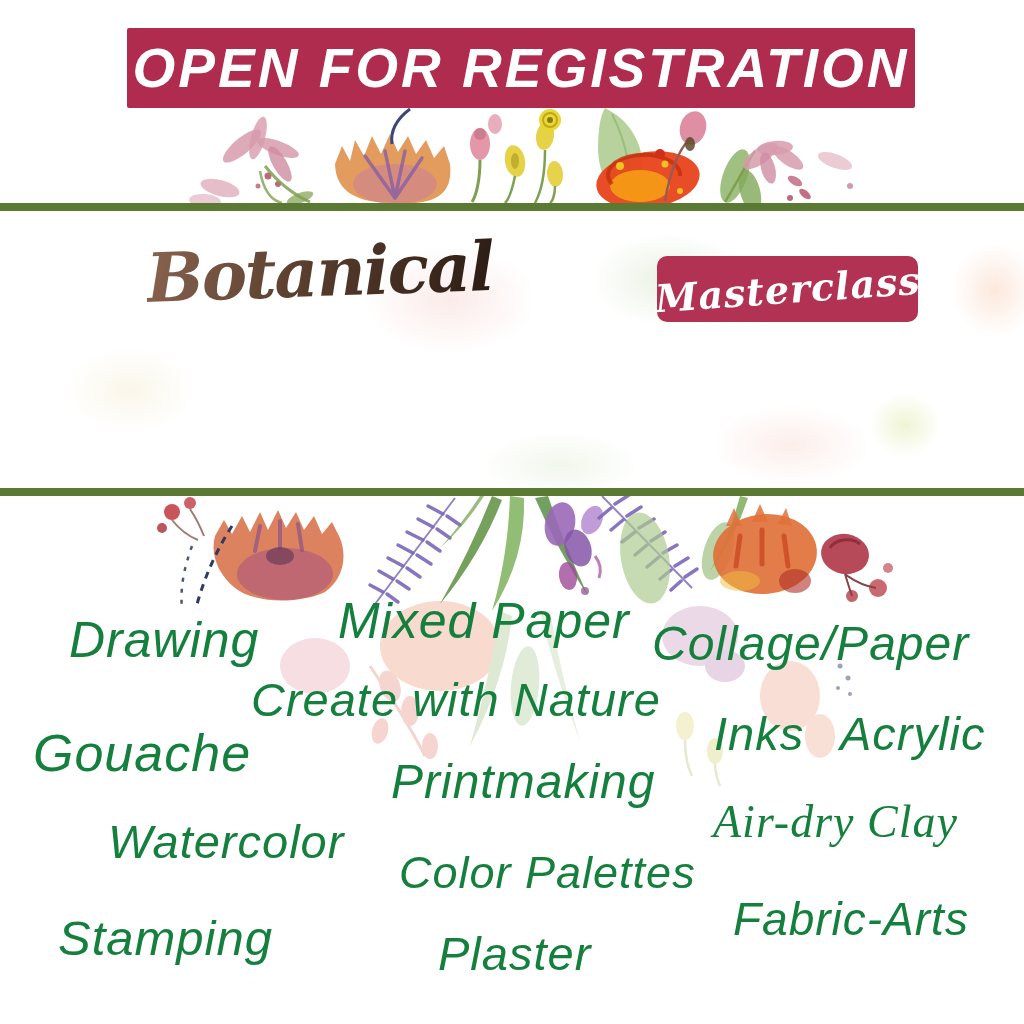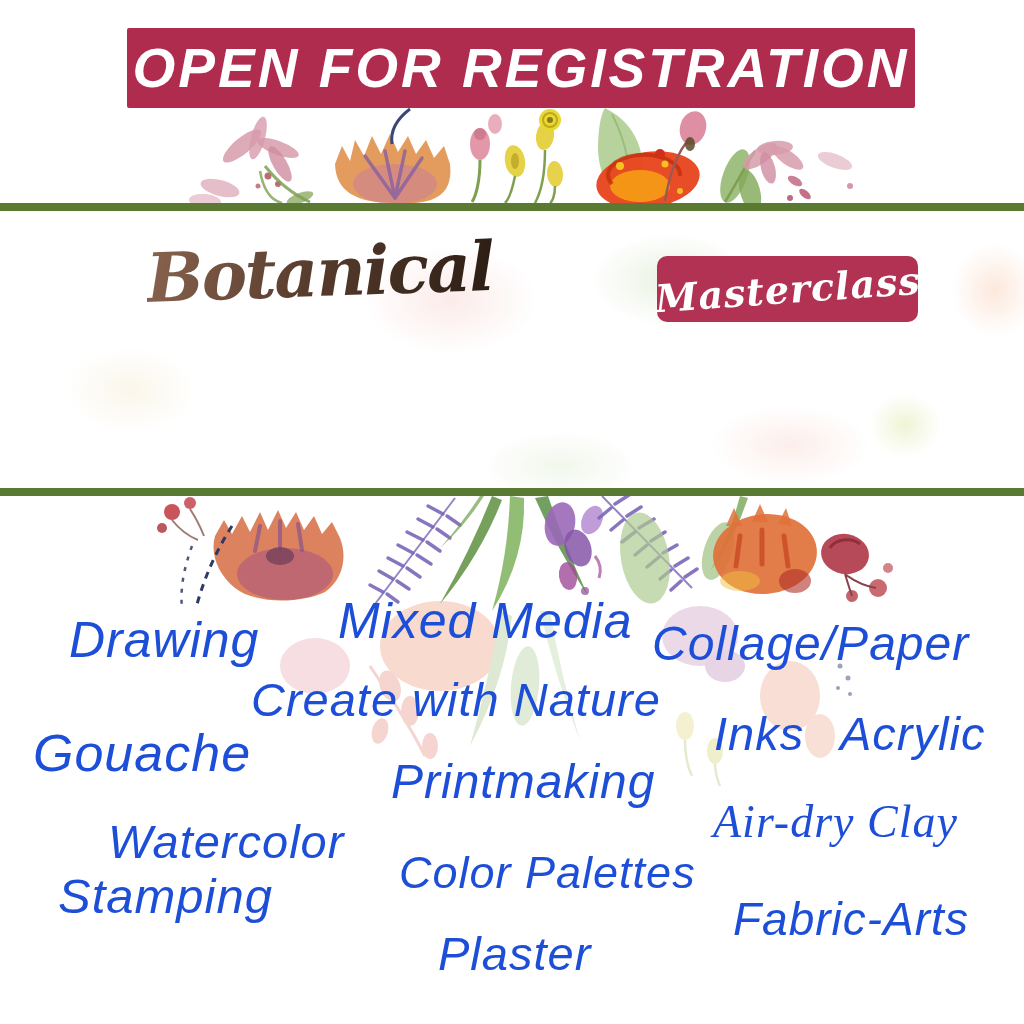--- a/index.html
+++ b/index.html
@@ -54,35 +54,35 @@
   .subtitle{
     position:absolute;left:296px;top:352px;z-index:3;
     font-size:40px;line-height:1;color:#3C393A;letter-spacing:.5px;white-space:nowrap;
   }
   .program{
     position:absolute;left:310px;top:431px;z-index:3;
     font-size:37px;line-height:1;font-weight:bold;color:#B5204B;letter-spacing:.5px;white-space:nowrap;
   }
   
   .cloud span{
-    position:absolute;z-index:5;font-style:italic;color:#1d4ed8;
+    position:absolute;z-index:5;font-style:italic;color:#15803d;
     letter-spacing:1px;line-height:1;white-space:nowrap;
   }
   .w0 {left:69px; top:615px;font-size:50px;}
   .w1 {left:338px;top:596px;font-size:50px;}
   .w2 {left:652px;top:620px;font-size:48px;}
   .w3 {left:251px;top:676px;font-size:47px;}
   .w4 {left:33px; top:727px;font-size:52px;}
   .w5 {left:714px;top:710px;font-size:47px;}
   .w6 {left:840px;top:710px;font-size:47px;text-align:right;}
   .w7 {left:391px;top:758px;font-size:48px;text-align:right;}
   .w8 {left:713px;top:799px;font-size:46px;font-family:Liberation Serif, serif;}
   .w9 {left:108px;top:818px;font-size:47px;}
   .w10{left:399px;top:850px;font-size:45px;}
-  .w11{left:58px; top:872px;font-size:49px;}
+  .w11{left:58px; top:914px;font-size:49px;}
   .w12{left:438px;top:930px;font-size:47px;}
   .w13{left:733px;top:896px;font-size:46px;}
 </style>
 </head>
 <body>
 
 <div class="poster">
 
   <div class="wash wash-a"></div>
   <div class="wash wash-b"></div>
@@ -257,21 +257,21 @@
       <path d="M690,52 A18,13 0 0 1 720,48" stroke="#8A2836" stroke-width="3" fill="none" opacity=".8"></path>
       <circle cx="738" cy="92" r="9" fill="#C05058" opacity=".85"></circle>
       <circle cx="712" cy="100" r="6" fill="#B84850" opacity=".85"></circle>
       <circle cx="748" cy="72" r="5" fill="#C05058" opacity=".7"></circle>
       <path d="M705,78 C715,86 725,90 736,92 M705,78 C708,88 710,94 712,100" stroke="#8A4048" stroke-width="2" fill="none"></path>
     </g>
   </svg>
 
   <div class="cloud">
     <span class="w0">Drawing</span>
-    <span class="w1">Mixed Media</span>
+    <span class="w1">Mixed Paper</span>
     <span class="w2">Collage/Paper</span>
     <span class="w3">Create with Nature</span>
     <span class="w4">Gouache</span>
     <span class="w5">Inks</span>
     <span class="w6">Acrylic</span>
     <span class="w7">Printmaking</span>
     <span class="w8">Air-dry Clay</span>
     <span class="w9">Watercolor</span>
     <span class="w10">Color Palettes</span>
     <span class="w11">Stamping</span>

